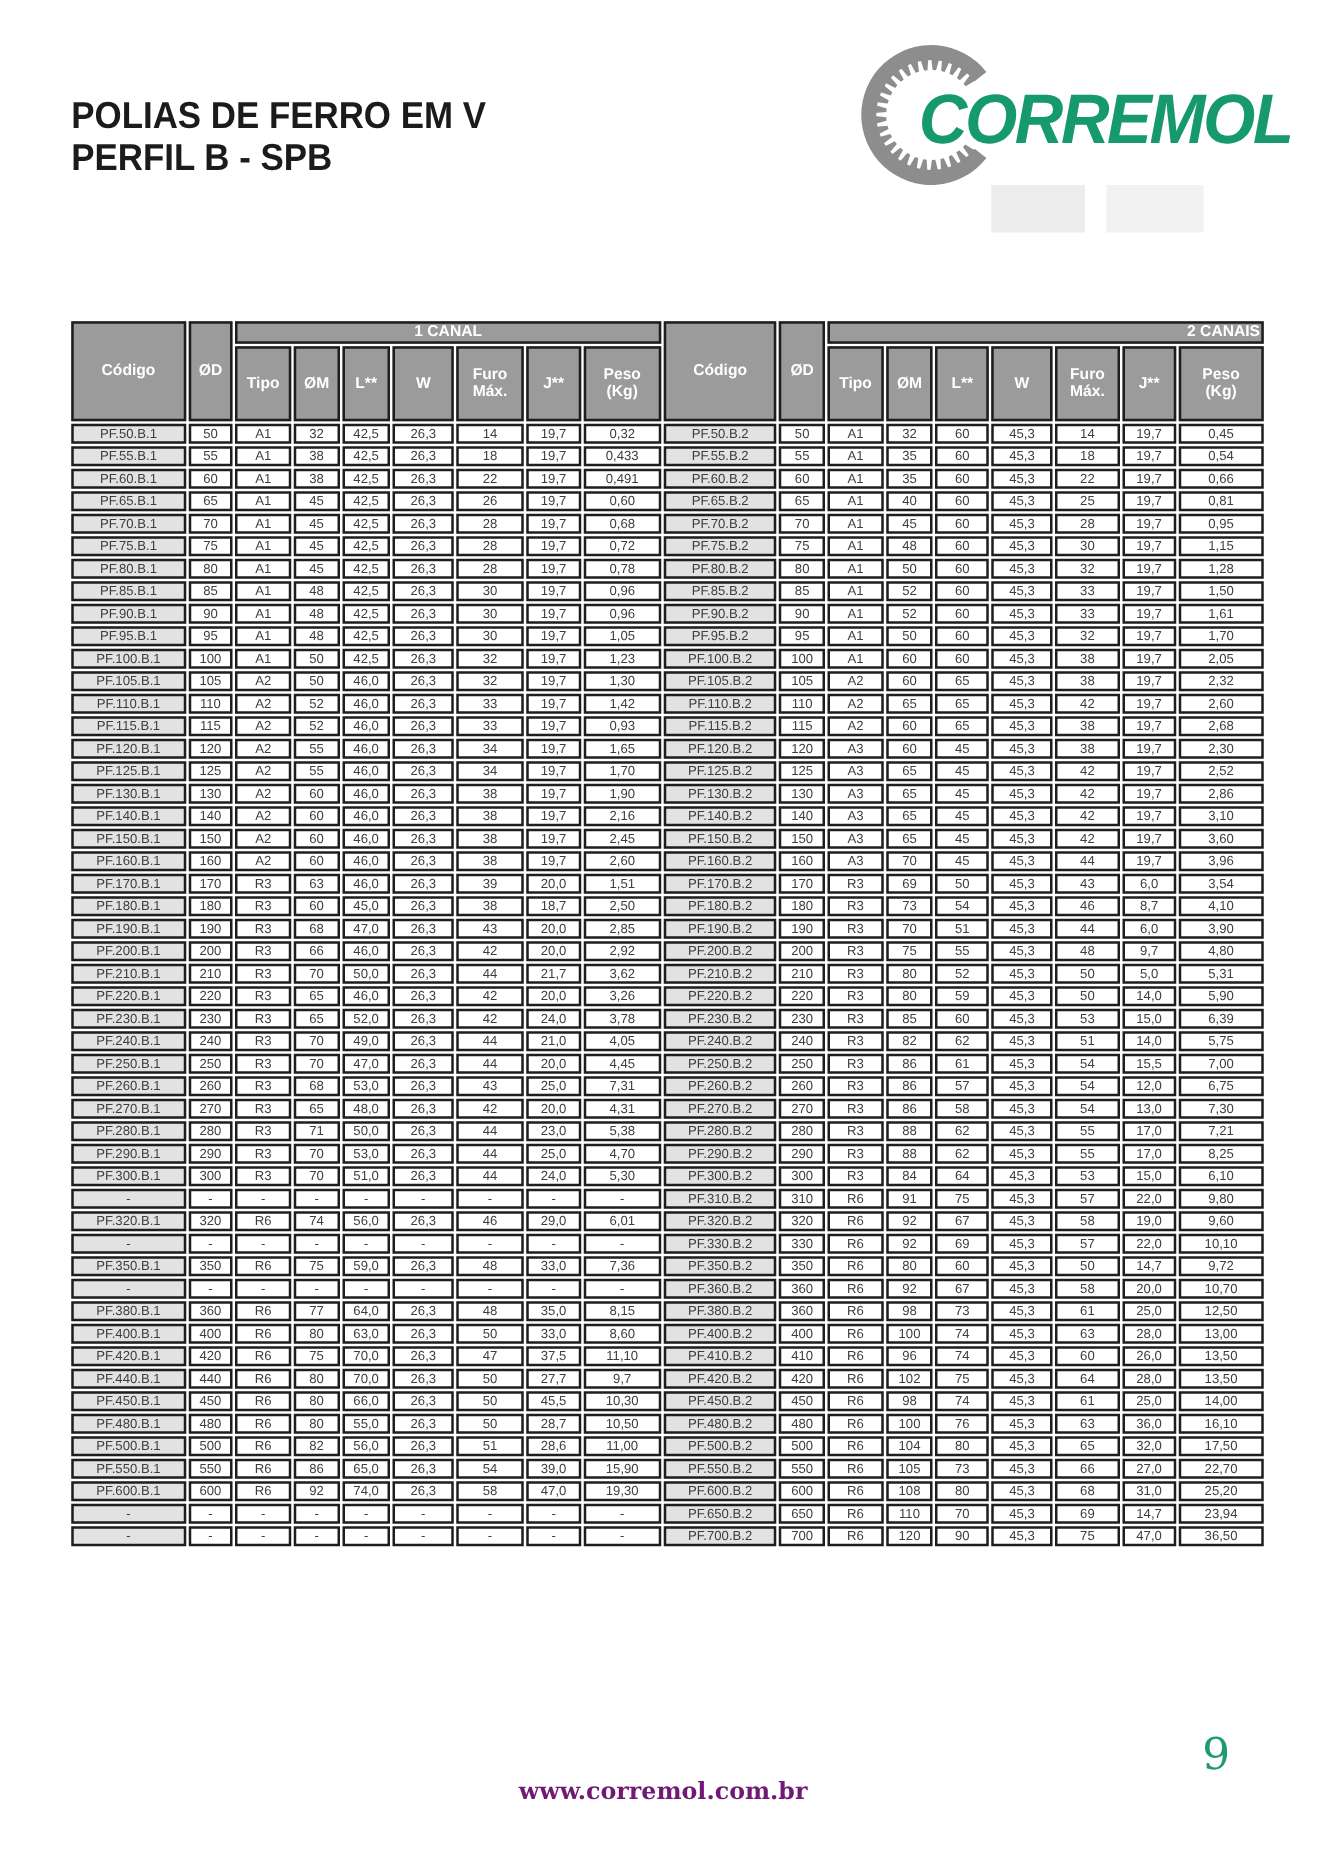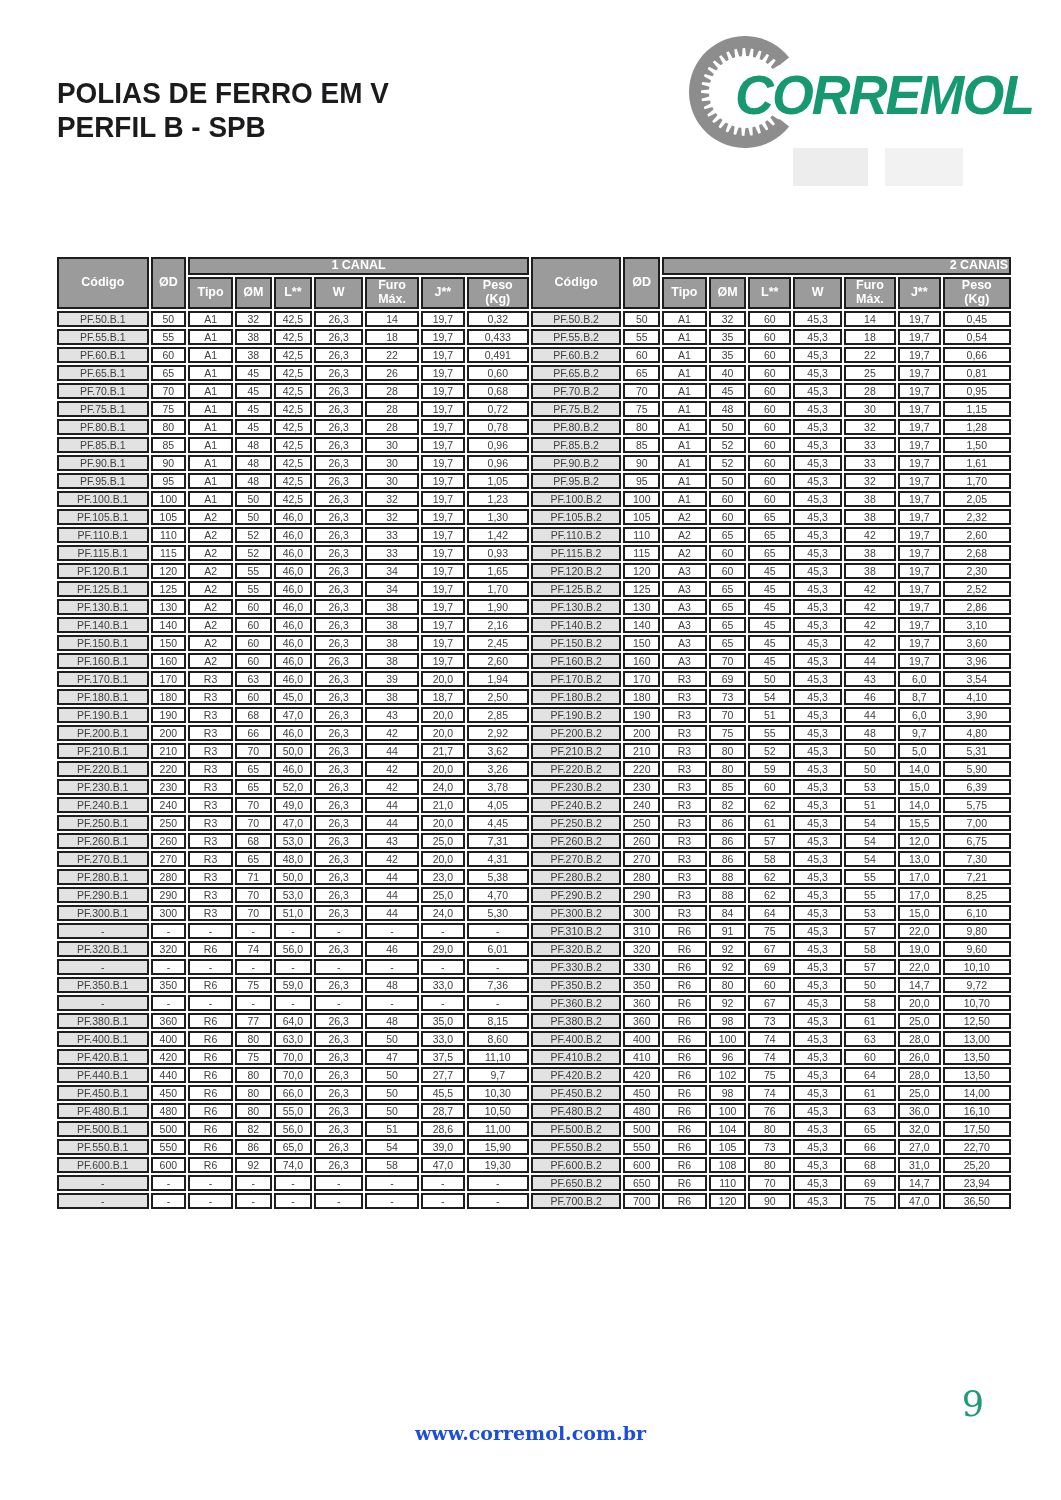--- a/index.html
+++ b/index.html
@@ -37,21 +37,21 @@
   table.pulley th,table.pulley td{
     border:2px solid #1e1e1e;text-align:center;vertical-align:middle;
     overflow:hidden;padding:0 1px;box-sizing:border-box;
   }
   table.pulley th{
     background:#9b9b9b;color:#ffffff;font-weight:bold;font-size:12.5px;
     line-height:1.1;white-space:pre-line;
   }
   th.band{height:18px;font-size:13px;}
   th.rowspan-hd{font-size:13.5px;}
-  tr.subhead th{height:32px;}
+  tr.subhead th{height:60px;}
   table.pulley td{
     height:12px;line-height:12px;font-size:10.5px;color:#3d3d3d;
     background:#ffffff;
   }
   table.pulley td.codigo{background:#e2e2e2;}
   
   .footer-url{
     position:absolute;left:0;top:1422px;width:1061px;text-align:center;
     font-family:"DejaVu Serif",serif;font-size:19px;font-weight:bold;
   }
@@ -534,21 +534,21 @@
         </tr>
         <tr>
           <td class="codigo">PF.170.B.1</td>
           <td>170</td>
           <td>R3</td>
           <td>63</td>
           <td>46,0</td>
           <td>26,3</td>
           <td>39</td>
           <td>20,0</td>
-          <td>1,94</td>
+          <td>1,51</td>
           <td class="codigo">PF.170.B.2</td>
           <td>170</td>
           <td>R3</td>
           <td>69</td>
           <td>50</td>
           <td>45,3</td>
           <td>43</td>
           <td>6,0</td>
           <td>3,54</td>
         </tr>
@@ -1129,14 +1129,14 @@
           <td>90</td>
           <td>45,3</td>
           <td>75</td>
           <td>47,0</td>
           <td>36,50</td>
         </tr>
       </tbody>
   </table>
 </div>
 
-<div class="footer-url" style="color: #1d4ed8;">www.corremol.com.br</div>
+<div class="footer-url" style="color: #701a75;">www.corremol.com.br</div>
 <div class="page-num" style="color: rgb(31, 154, 116);">9</div>
 
 </body></html>

